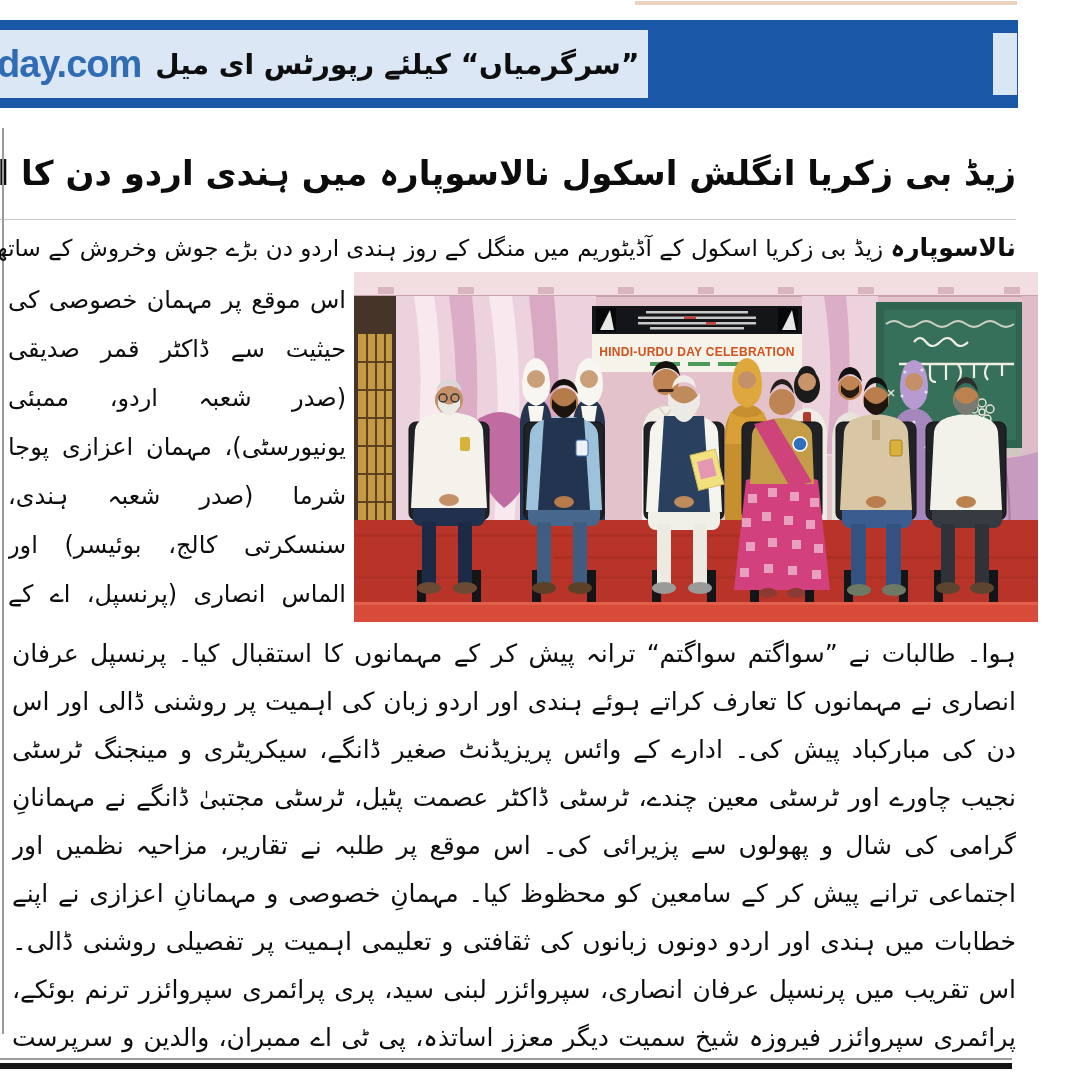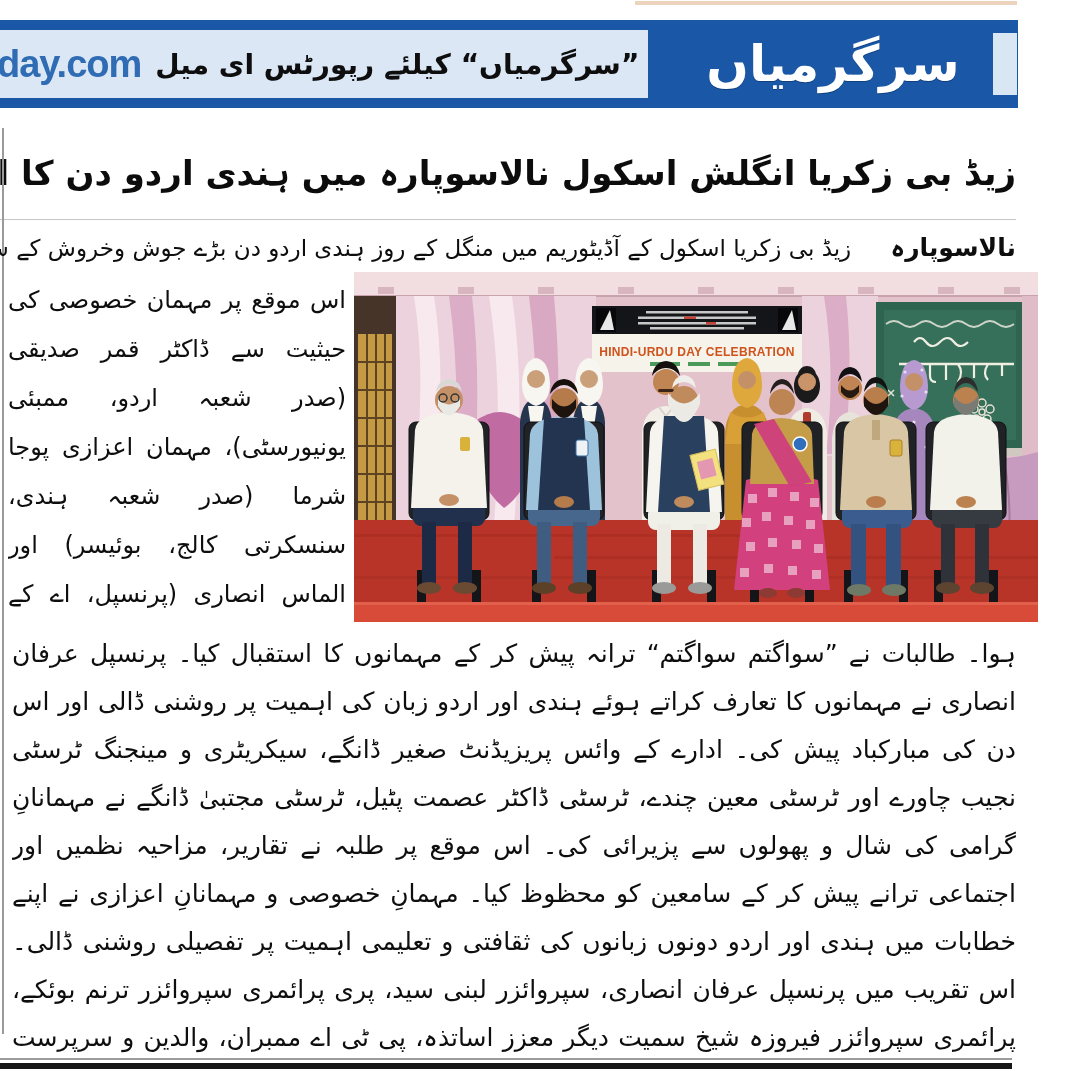--- a/index.html
+++ b/index.html
@@ -23,43 +23,40 @@
   .rule-under-headline{position:absolute;left:0;top:219px;width:1016px;height:1px;background:#c6c6c6;}
   .rule-left{position:absolute;left:2px;top:128px;width:2px;height:906px;background:#9a9a9a;}
   .rule-bottom-thin{position:absolute;left:0;top:1058px;width:1012px;height:2px;background:#9c9c9c;}
   .rule-bottom-thick{position:absolute;left:0;top:1063px;width:1012px;height:6px;background:#161616;}
   
   .headline{position:absolute;left:10px;top:128px;width:1006px;height:90px;margin:0;
         direction:rtl;text-align:center;font-size:34px;font-weight:bold;color:#0c0c0c;
         line-height:90px;white-space:nowrap;}
   .lead{position:absolute;left:14px;top:224px;width:1002px;height:50px;margin:0;
         direction:rtl;text-align:right;font-size:23px;color:#0e0e0e;line-height:48px;white-space:nowrap;}
-  .lead b{font-size:25px;margin-left:32px;}
+  .lead b{font-size:25px;}
   .column-text{position:absolute;left:8px;top:276px;width:338px;height:348px;
         direction:rtl;text-align:justify;font-size:24px;color:#0e0e0e;line-height:49px;overflow:hidden;}
   .body-text{position:absolute;left:12px;top:630px;width:1004px;height:424px;
         direction:rtl;text-align:justify;font-size:25px;color:#0e0e0e;line-height:48px;overflow:hidden;}
   
   .photo{position:absolute;left:354px;top:272px;width:684px;height:310px;margin:0;}
   .photo svg{display:block;}
 </style>
 </head>
 <body>
 
 <div class="page">
 
   <div class="top-strip"></div>
 
   <header class="masthead">
     <div class="panel">
       <span class="website">mid-day.com</span>
       <span class="email-note">کالم ”سرگرمیاں“ کیلئے رپورٹس ای میل</span>
-    </div>
-    <div class="section-box">
-      <span class="section-title">سرگرمیاں</span>
     </div>
     <div class="notch" style="left:993px;top:13px;position:absolute;width:24px;height:62px;background:#d9e6f4;"></div>
   </header>
 
   <h1 class="headline">زیڈ بی زکریا انگلش اسکول نالاسوپارہ میں ہندی اردو دن کا انعقاد</h1>
   <div class="rule-under-headline"></div>
   <div class="rule-left"></div>
 
   <p class="lead"><b>نالاسوپارہ</b><span> زیڈ بی زکریا اسکول کے آڈیٹوریم میں منگل کے روز ہندی اردو دن بڑے جوش وخروش کے ساتھ منایا گیا۔</span></p>
 

